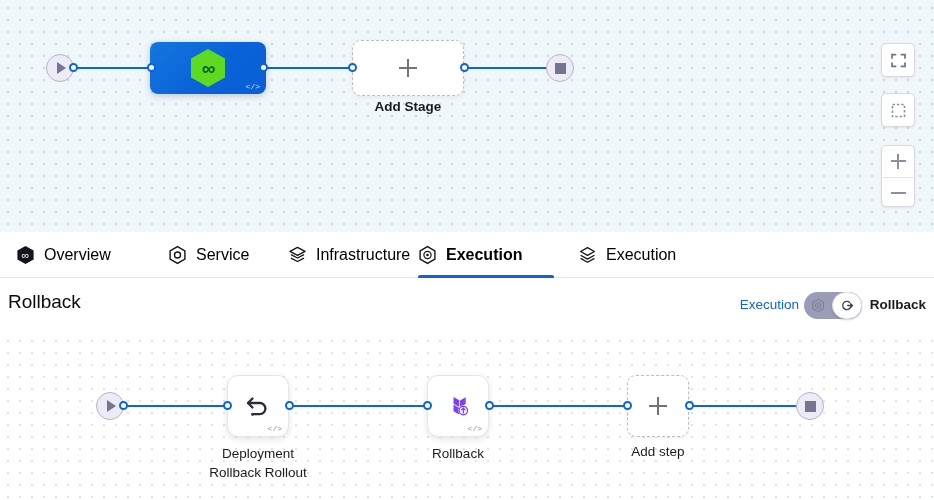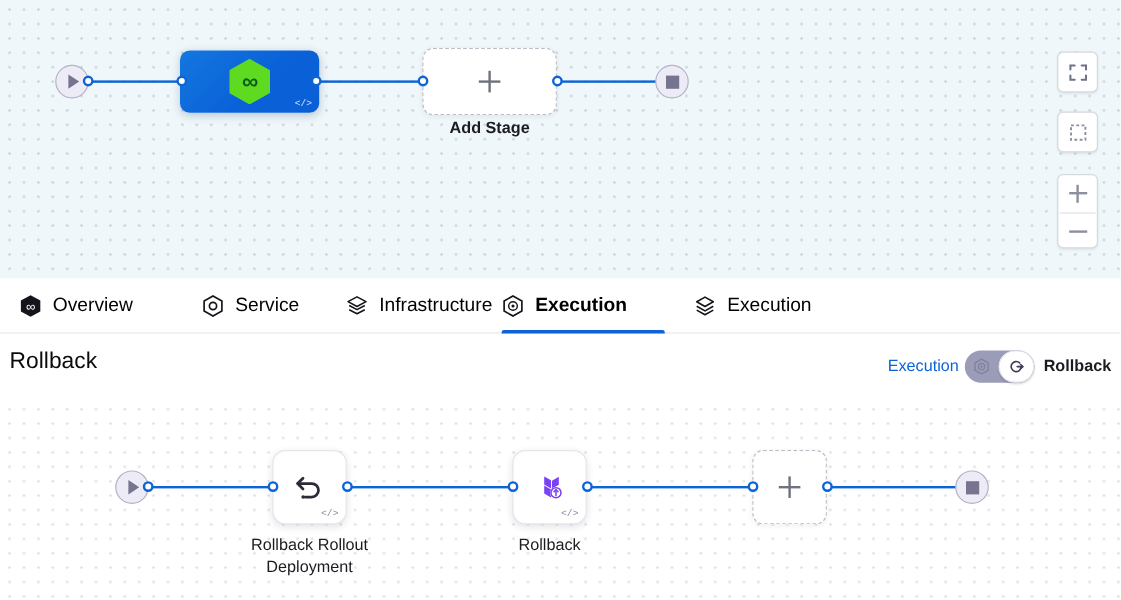--- a/index.html
+++ b/index.html
@@ -291,22 +291,22 @@
       <svg width="30" height="30" viewBox="0 0 30 30">
         <path d="M9.5 7.5 5 12l4.5 4.5" fill="none" stroke="#2b2c3a" stroke-width="2.3" stroke-linecap="round" stroke-linejoin="round"></path>
         <path d="M5.2 12h11.6a5.6 5.6 0 0 1 0 11.2h-5.6" fill="none" stroke="#2b2c3a" stroke-width="2.3" stroke-linecap="round"></path>
         <circle cx="9.6" cy="23.2" r="1.5" fill="#2b2c3a"></circle>
       </svg>
       <div class="code-badge dark">&lt;/&gt;</div>
     </div>
     <div class="port" style="left:223px;top:68px;"></div>
     <div class="port" style="left:285px;top:68px;"></div>
     <div class="node-label" style="left:168px;top:111px;">
+      <div>Deployment</div>
       <div>Rollback Rollout</div>
-      <div>Deployment</div>
     </div>
 
     <div class="step-node" style="left:427px;top:42px;">
       <svg width="32" height="32" viewBox="0 0 32 32">
         <g fill="#7b42f5">
           <polygon points="11.5,7 17.2,10.3 17.2,17 11.5,13.7"></polygon>
           <polygon points="18,10.6 23.7,7.3 23.7,14 18,17.3"></polygon>
           <polygon points="11.5,14.6 17.2,17.9 17.2,24.6 11.5,21.3"></polygon>
         </g>
         <circle cx="21.3" cy="20.6" r="5" fill="#ffffff"></circle>
@@ -320,20 +320,21 @@
     <div class="port" style="left:485px;top:68px;"></div>
     <div class="node-label" style="left:368px;top:111px;">
       <div>Rollback</div>
     </div>
 
     <div class="add-node" style="left:627px;top:42px;width:62px;height:62px;">
       <div class="plus"></div>
     </div>
     <div class="port" style="left:623px;top:68px;"></div>
     <div class="port" style="left:685px;top:68px;"></div>
+    <div class="node-label" style="left:568px;top:109px;">Add step</div>
 
     <div class="term" style="left:796px;top:59px;">
       <div class="sq"></div>
     </div>
 
   </div>
 
 </div>
 
 </body></html>

